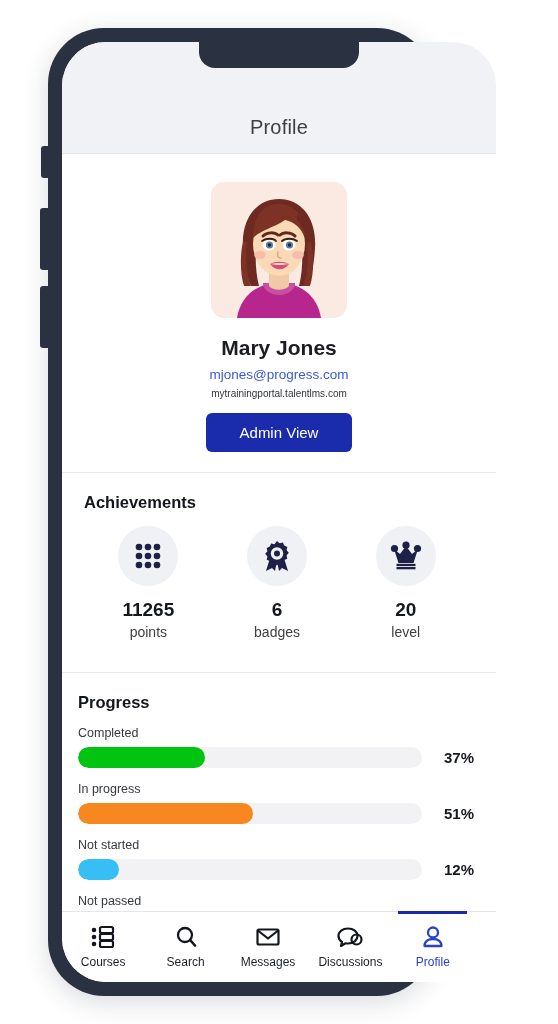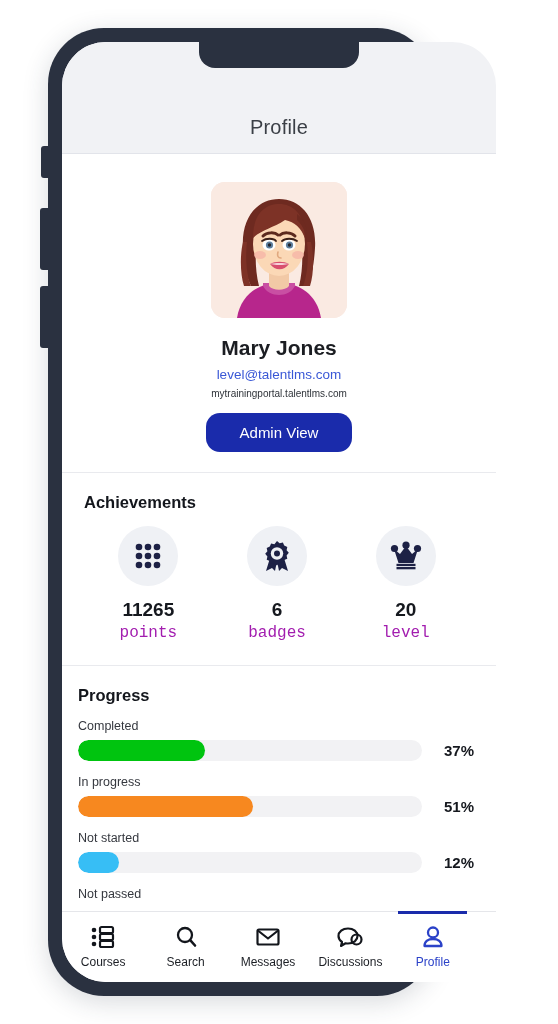--- a/index.html
+++ b/index.html
@@ -123,29 +123,29 @@
     margin-top: 6px;
     font-size: 10px;
     color: #2f3339;
   }
   #admin-view-button {
     margin-top: 14px;
     background: #1a2bab;
     color: #ffffff;
     font-size: 15px;
     border: none;
-    border-radius: 14px;
+    border-radius: 6px;
     padding: 11px 34px;
     cursor: pointer;
     font-family: "Liberation Sans", sans-serif;
   }
 
   
   #achievements-section {
-    padding: 20px 22px 23px 22px;
+    padding: 20px 22px 32px 22px;
   }
   .section-title {
     font-size: 16.5px;
     font-weight: bold;
     color: #13161c;
     margin: 0 0 6px 0;
   }
   #achievements-row {
     display: flex;
     justify-content: flex-start;
@@ -168,23 +168,22 @@
     justify-content: center;
   }
   .achievement-value {
     margin-top: 13px;
     font-size: 19px;
     font-weight: bold;
     color: #15181e;
   }
   .achievement-label {
     margin-top: 3px;
-    font-size: 16px;
-    color: #a21caf;
-    font-family: Liberation Mono, monospace;
+    font-size: 14px;
+    color: #404040;
   }
 
   
   #progress-section {
     padding: 20px 22px 4px 16px;
   }
   .progress-row { margin-top: 14px; }
   .progress-label {
     font-size: 12.5px;
     color: #35383f;
@@ -306,21 +305,21 @@
             <path d="M67 70 C66 74 67 76 70 76" stroke="#e0a87f" stroke-width="1.6" fill="none" stroke-linecap="round"></path>
 
             <path d="M59 82 C64 79 73 79 78 82 C73 89 64 89 59 82 Z" fill="#d84f6e"></path>
             <path d="M59 82 C64 81 73 81 78 82 C73 83 64 83 59 82 Z" fill="#ffffff"></path>
 
             <path d="M36 60 C34 78 36 94 40 104 L33 104 C29 92 29 72 32 60 Z" fill="#7d3226"></path>
             <path d="M100 60 C103 72 103 92 99 104 L92 104 C96 94 98 78 96 60 Z" fill="#7d3226"></path>
           </svg>
         </div>
         <div id="user-name">Mary Jones</div>
-        <a id="user-email" href="#">level@talentlms.com</a>
+        <a id="user-email" href="#">mjones@progress.com</a>
         <div id="portal-url">mytrainingportal.talentlms.com</div>
         <button id="admin-view-button">Admin View</button>
       </div>
 
       <div class="section" id="achievements-section">
         <div class="section-title">Achievements</div>
         <div id="achievements-row">
 
           <div class="achievement">
             <div class="achievement-icon-circle">

